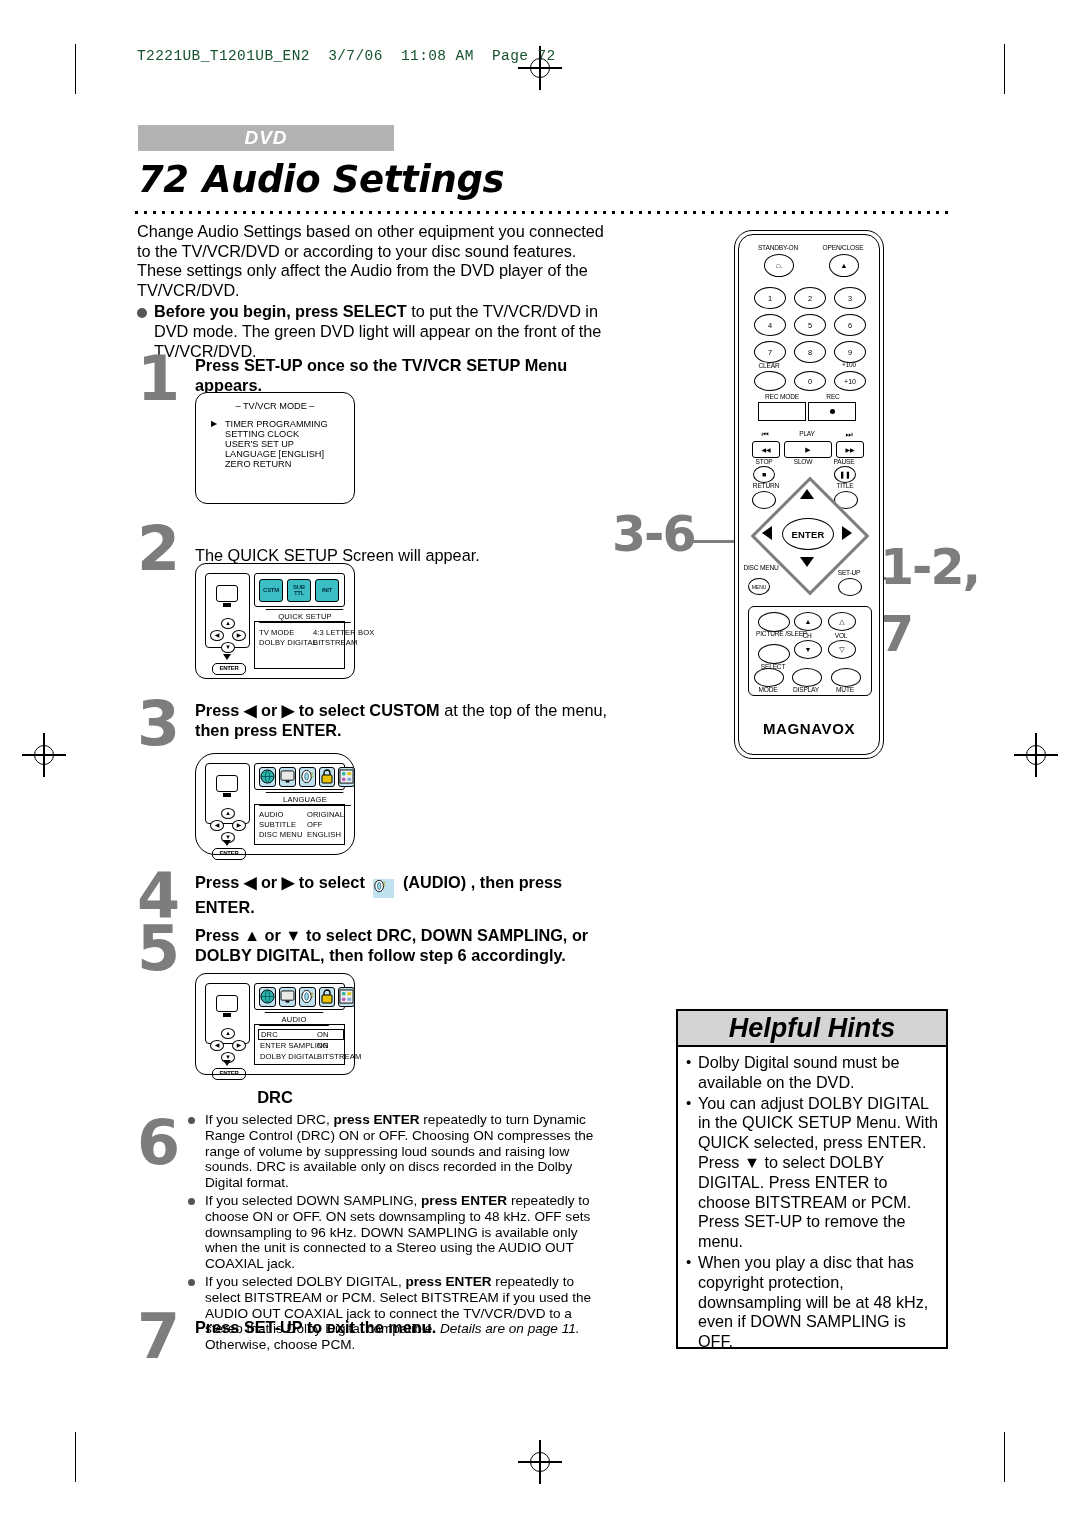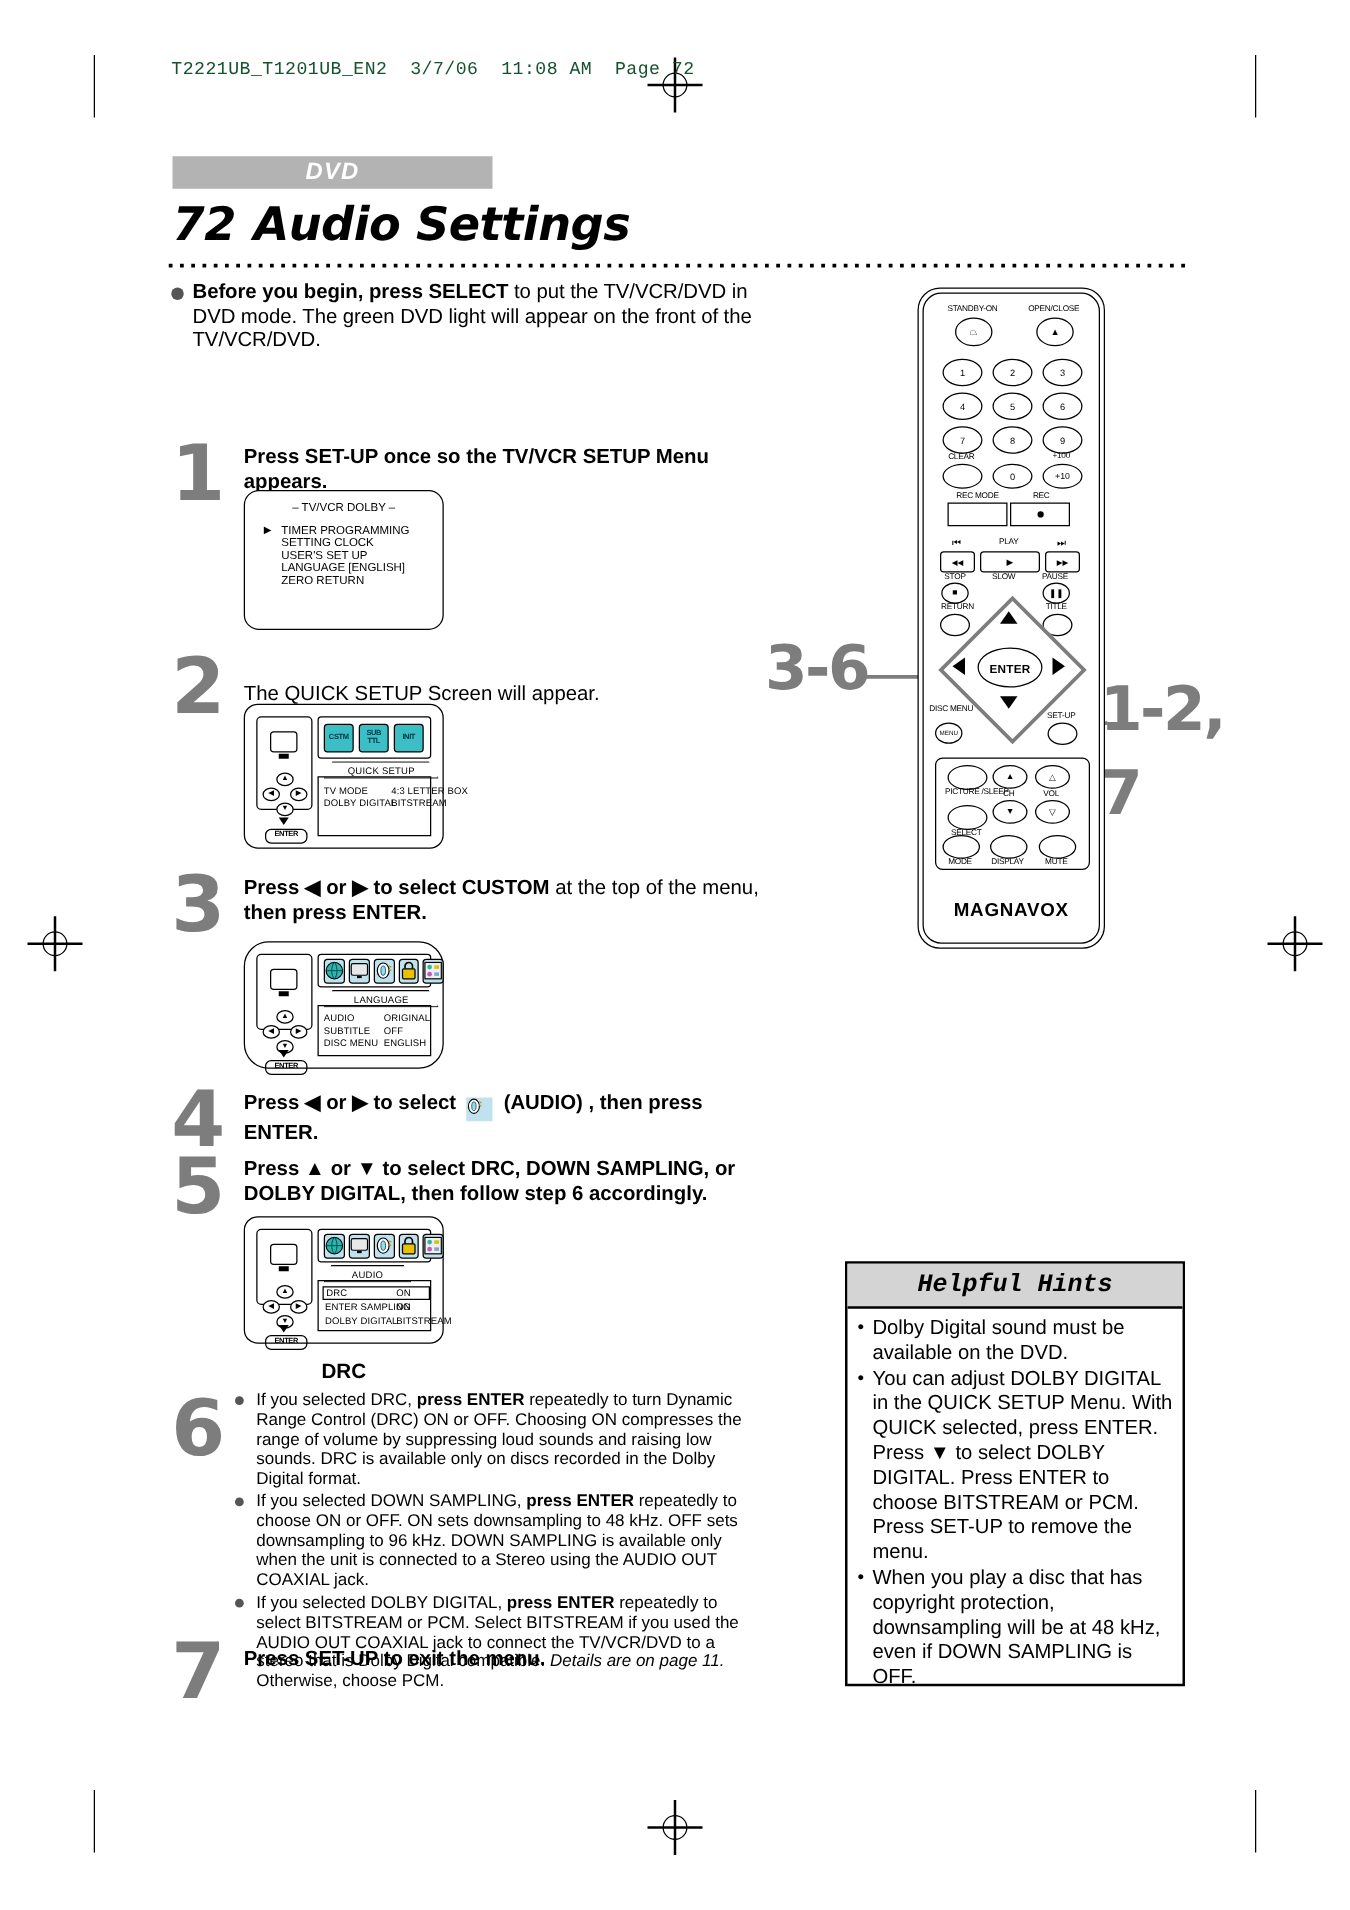--- a/index.html
+++ b/index.html
@@ -175,21 +175,21 @@
   .leader{position:absolute;height:3.4px;background:#7d7d7d;}
 
   
   .hints{
     position:absolute;left:676px;top:1009px;width:272px;height:340px;
     border:2.4px solid #000;background:#fff;box-sizing:border-box;
   }
   .hints .hdr{
     height:34px;background:#d4d4d4;border-bottom:2.2px solid #000;
     display:flex;align-items:center;justify-content:center;
-    font-size:20px;font-weight:bold;font-style:italic;font-family:Liberation Mono, monospace;
+    font-size:27px;font-weight:bold;font-style:italic;
   }
   .hints ul{margin:6px 0 0 0;padding:0 8px 0 20px;list-style:none;}
   .hints li{
     position:relative;font-size:16.2px;line-height:19.8px;margin-bottom:1px;
   }
   .hints li:before{
     content:"•";position:absolute;left:-12px;top:-1px;font-size:15px;
   }
 </style>
 </head>
@@ -225,31 +225,32 @@
 
   <div class="printhdr">T2221UB_T1201UB_EN2  3/7/06  11:08 AM  Page 72</div>
 
   <div class="dvdtag">DVD</div>
   <div class="pagetitle">
     <span class="num">72</span><span>Audio Settings</span>
   </div>
   <div class="dotrule"></div>
 
   <div class="intro">
+    <div>Change Audio Settings based on other equipment you connected to the TV/VCR/DVD or according to your disc sound features.  These settings only affect the Audio from the DVD player of the TV/VCR/DVD.</div>
     <div class="bulletline">
       <span class="dot"></span><span class="b">Before you begin, press SELECT</span><span> to put the TV/VCR/DVD in DVD mode.  The green DVD light will appear on the front of the TV/VCR/DVD.</span>
     </div>
   </div>
 
   <div class="step" style="left:137px;top:352px;width:470px;">
     <div class="stepnum">1</div>
     <div class="steptxt"><span class="b">Press SET-UP once so the TV/VCR SETUP Menu appears.</span></div>
   </div>
   <div class="scr" style="left:195px;top:392px;width:158px;height:110px;">
-    <div class="scr1txt" style="left:0;right:0;top:8px;text-align:center;">– TV/VCR DOLBY –</div>
+    <div class="scr1txt" style="left:0;right:0;top:8px;text-align:center;">– TV/VCR MODE –</div>
     <div class="scr1txt" style="left:15px;top:26px;font-size:8px;">▶</div>
     <div class="scr1txt" style="left:29px;top:26px;">TIMER PROGRAMMING</div>
     <div class="scr1txt" style="left:29px;top:36px;">SETTING CLOCK</div>
     <div class="scr1txt" style="left:29px;top:46px;">USER'S SET UP</div>
     <div class="scr1txt" style="left:29px;top:56px;">LANGUAGE  [ENGLISH]</div>
     <div class="scr1txt" style="left:29px;top:66px;">ZERO RETURN</div>
   </div>
 
   <div class="step" style="left:137px;top:522px;width:470px;">
     <div class="stepnum">2</div>

